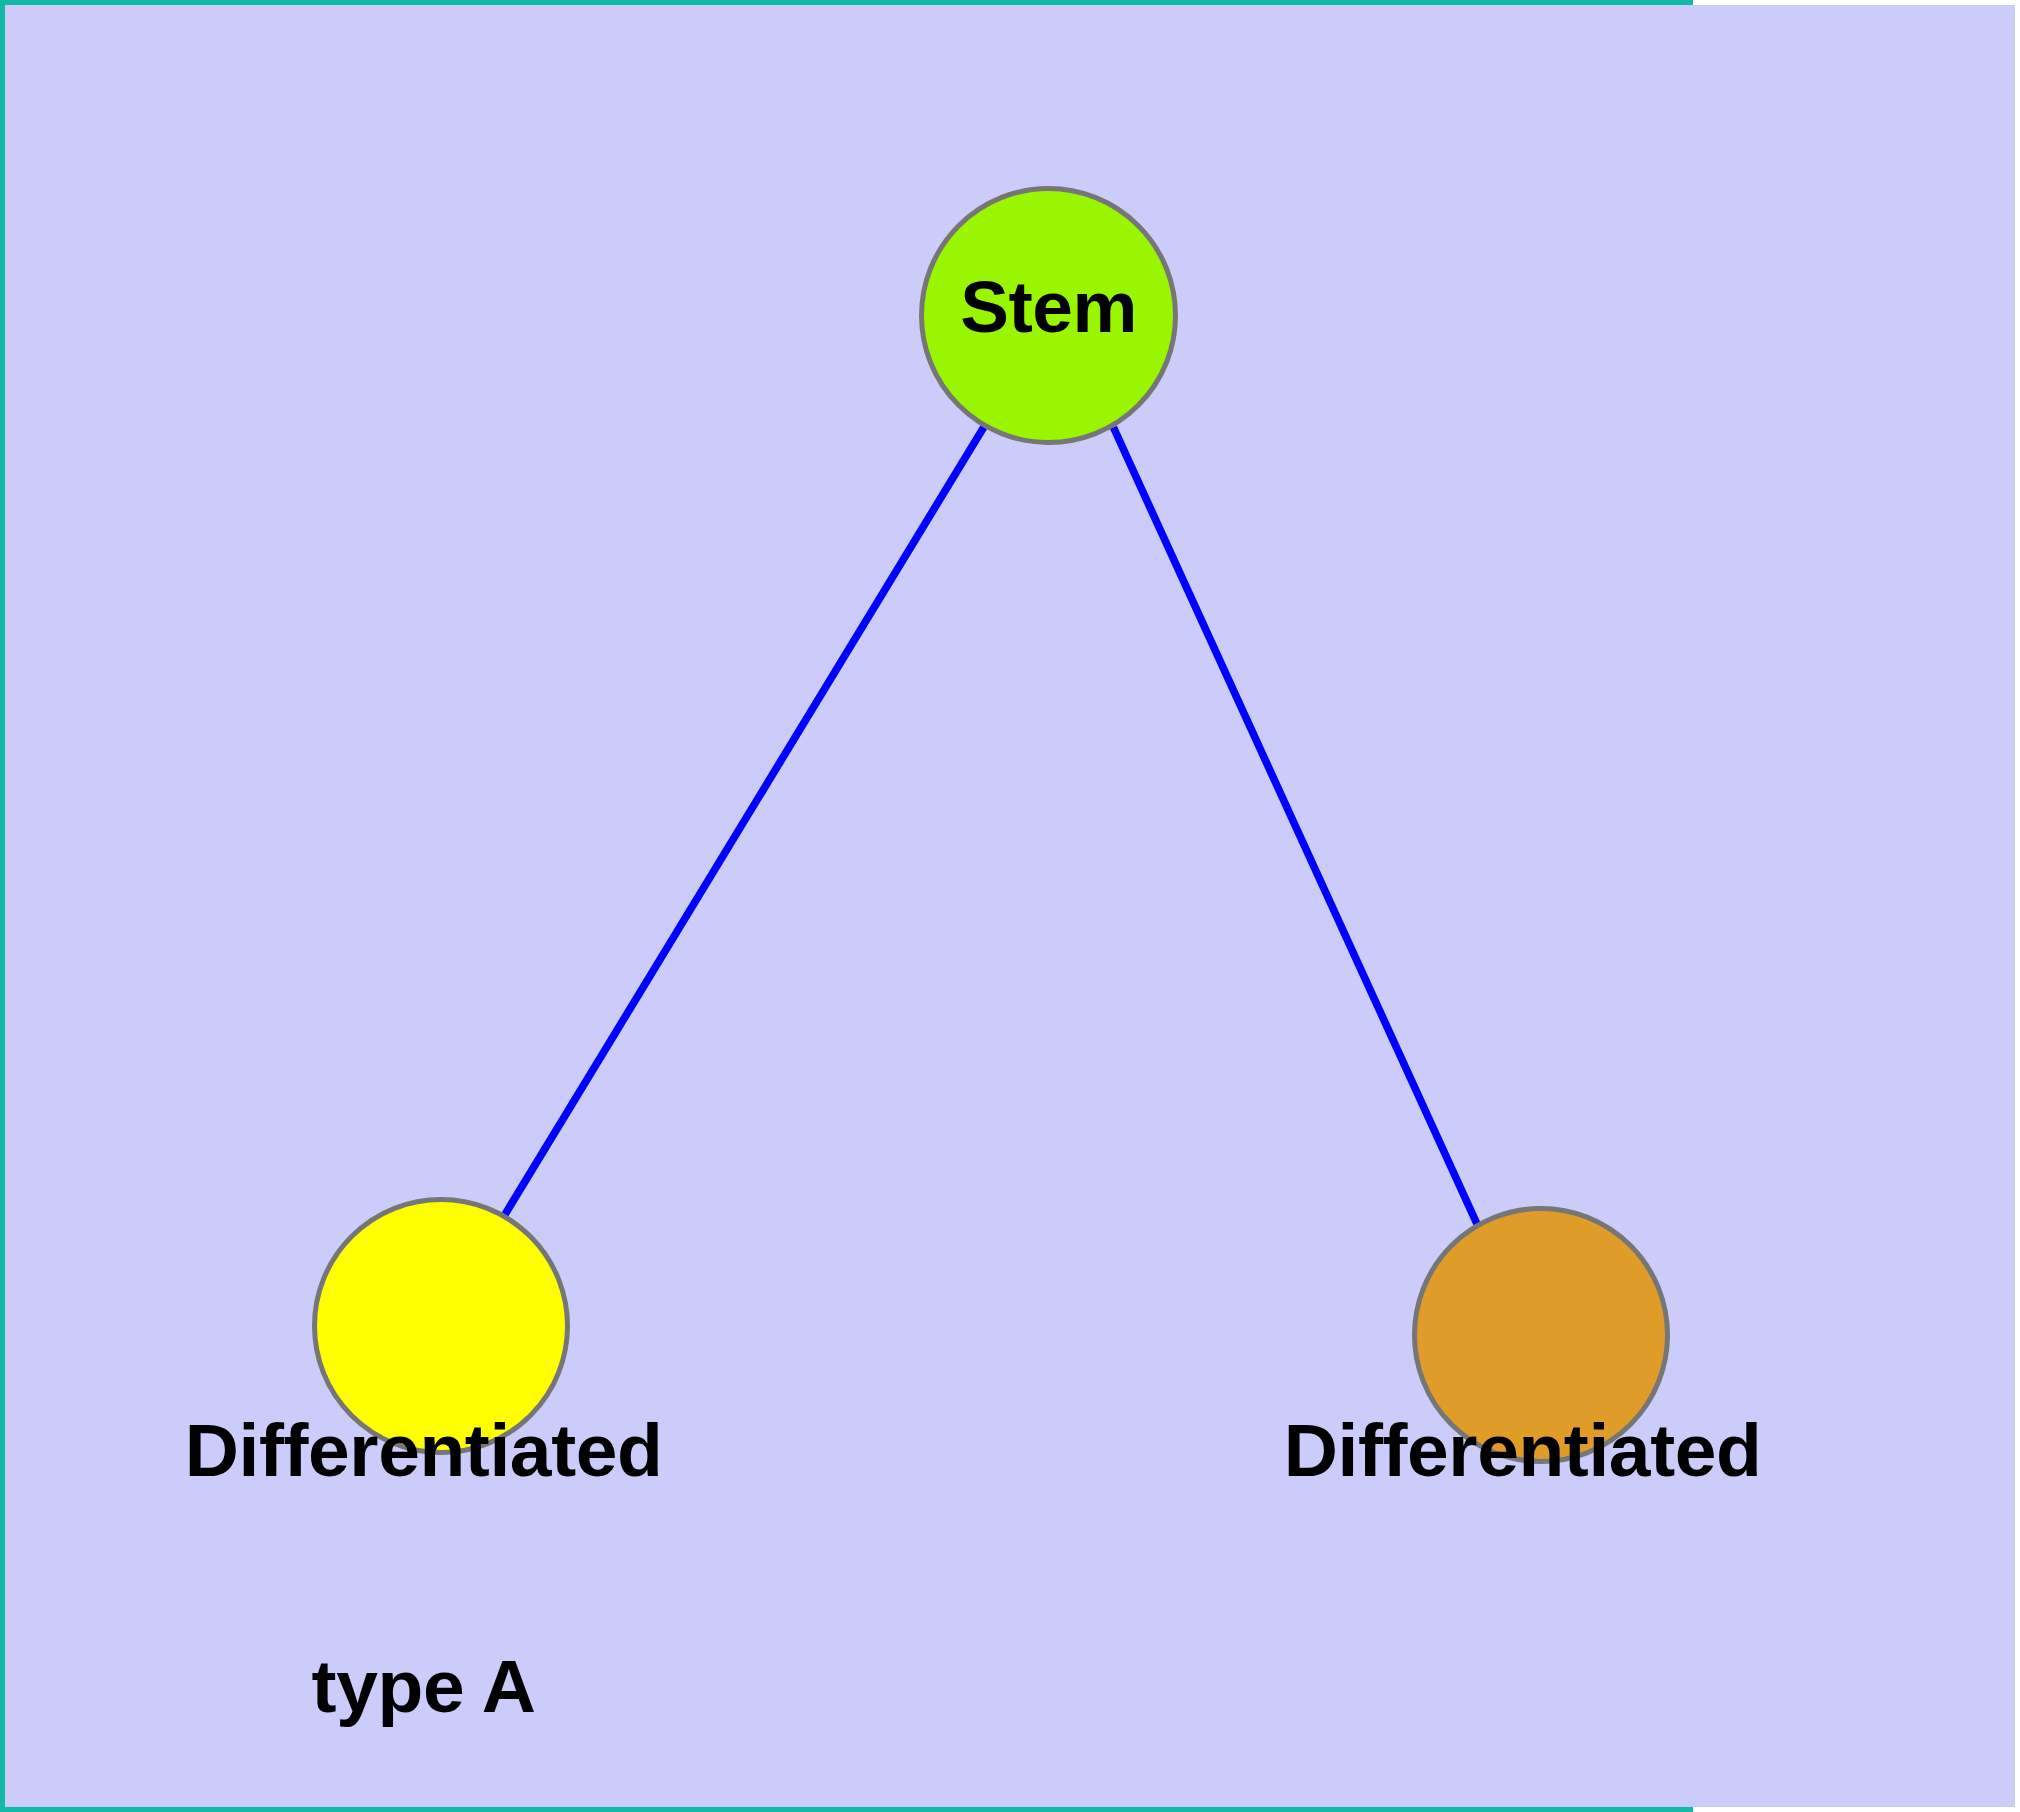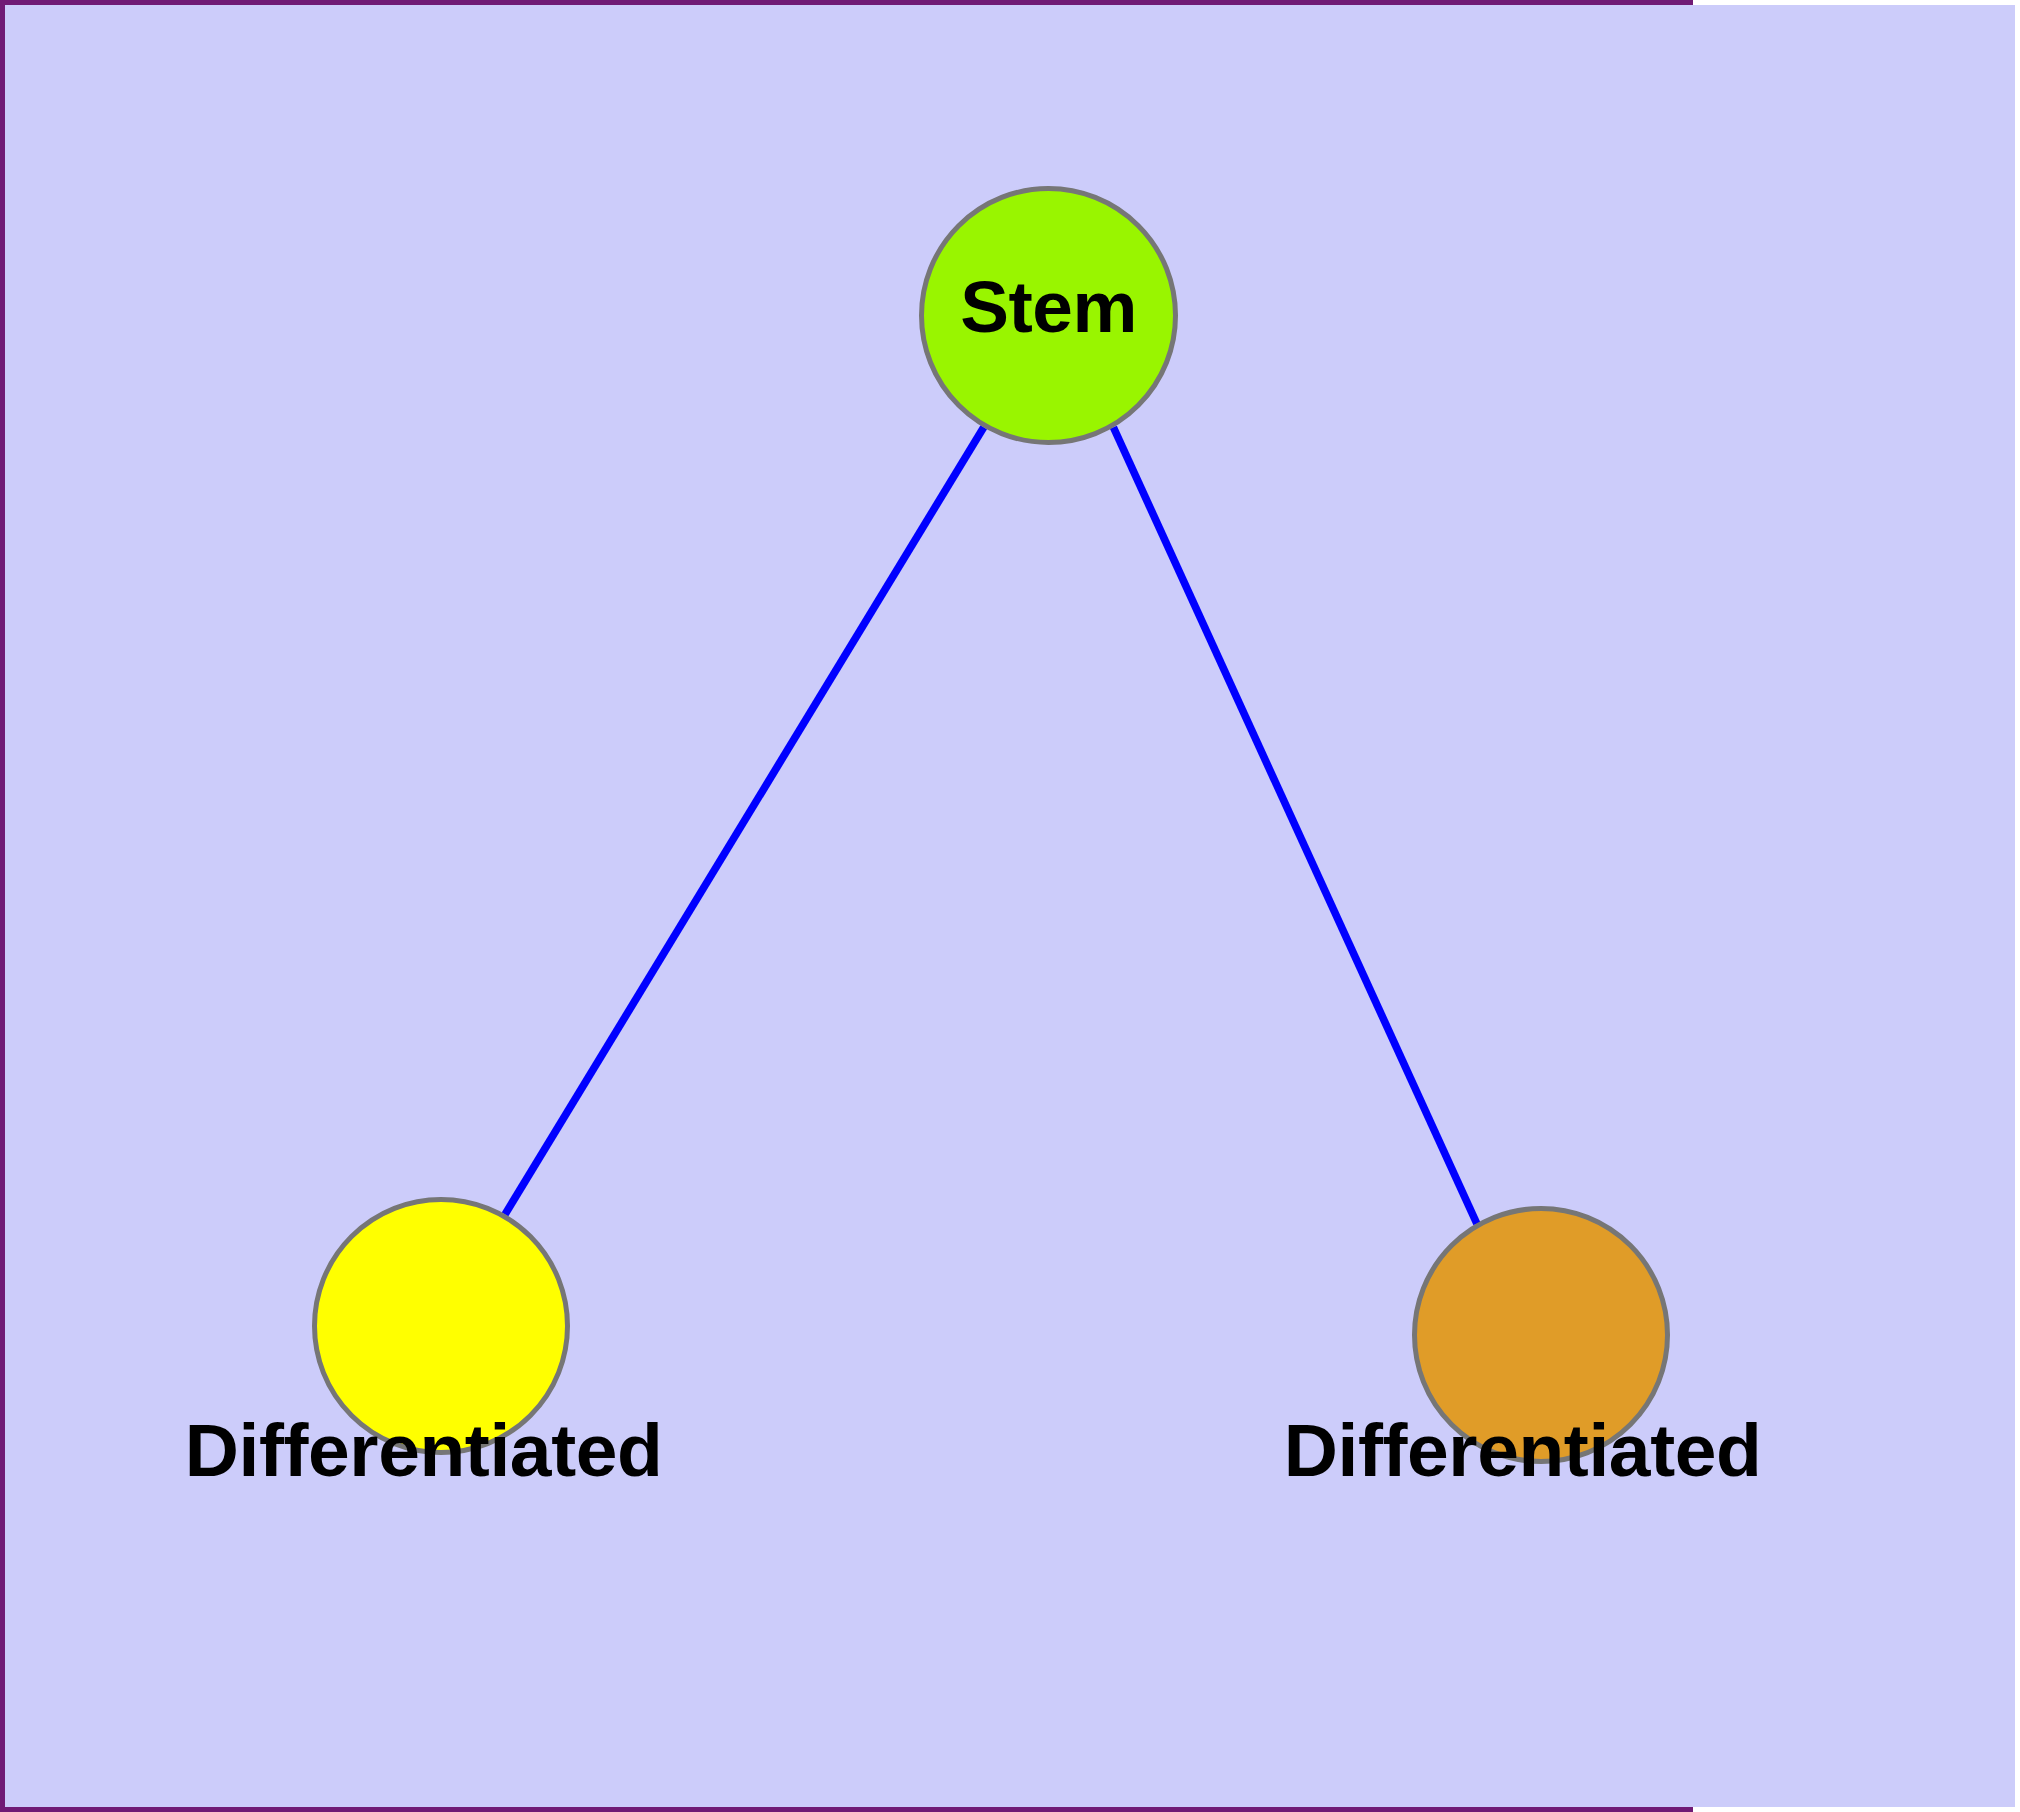--- a/index.html
+++ b/index.html
@@ -11,21 +11,21 @@
   body {
     width: 2021px;
     height: 1812px;
     overflow: hidden;
     font-family: "Liberation Sans", sans-serif;
   }
   #graph-canvas {
     position: relative;
     width: 1693px;
     height: 1812px;
-    background: #701a75;
+    background: #14b8a6;
     box-sizing: border-box;
   }
   #graph-plot {
     position: absolute;
     left: 5.1px;
     top: 5.1px;
     width: 2010px;
     height: 1802px;
     background: #ccccfa;
     overflow: hidden;
@@ -80,20 +80,21 @@
     </svg>
 
     <div id="node-layer">
 
       <div class="node" style="left:914px; top:181px; width:259px; height:259px; background:#99f500;"></div>
       <div class="node-label label-stem" style="left:874px; top:264px; width:339px;">Stem</div>
 
       <div class="node" style="left:307px; top:1192px; width:258px; height:258px; background:#ffff00;"></div>
       <div class="node-label label-child" style="left:164px; top:1248px; width:509px;">
         <div>Differentiated</div>
+        <div>type A</div>
       </div>
 
       <div class="node" style="left:1407px; top:1201px; width:258px; height:258px; background:#e09c28;"></div>
       <div class="node-label label-child" style="left:1263px; top:1248px; width:509px;">
         <div>Differentiated</div>
       </div>
 
     </div>
   </div>
 </div>

